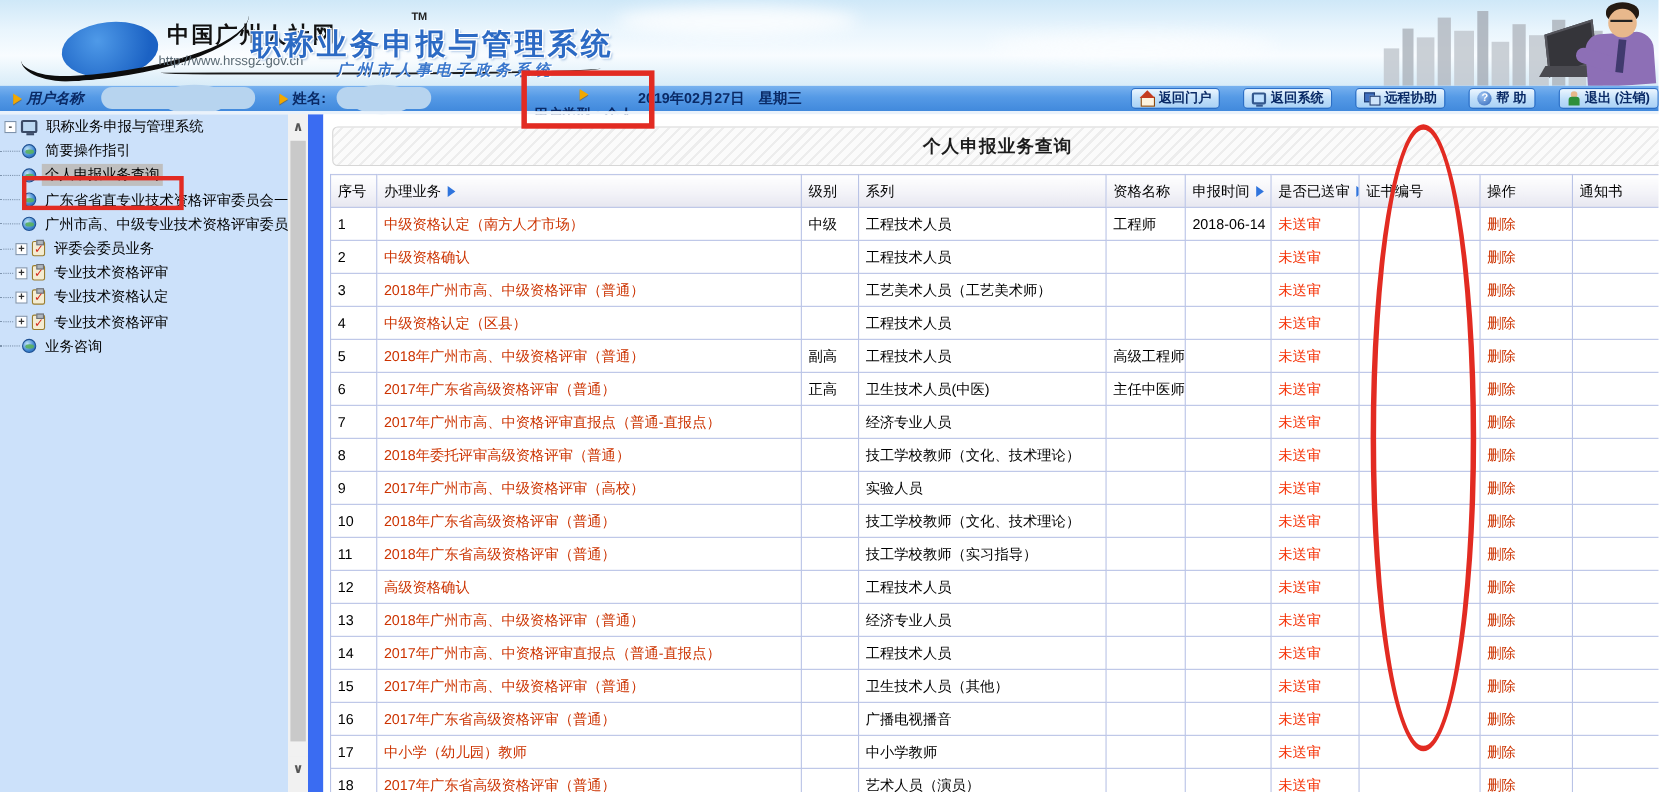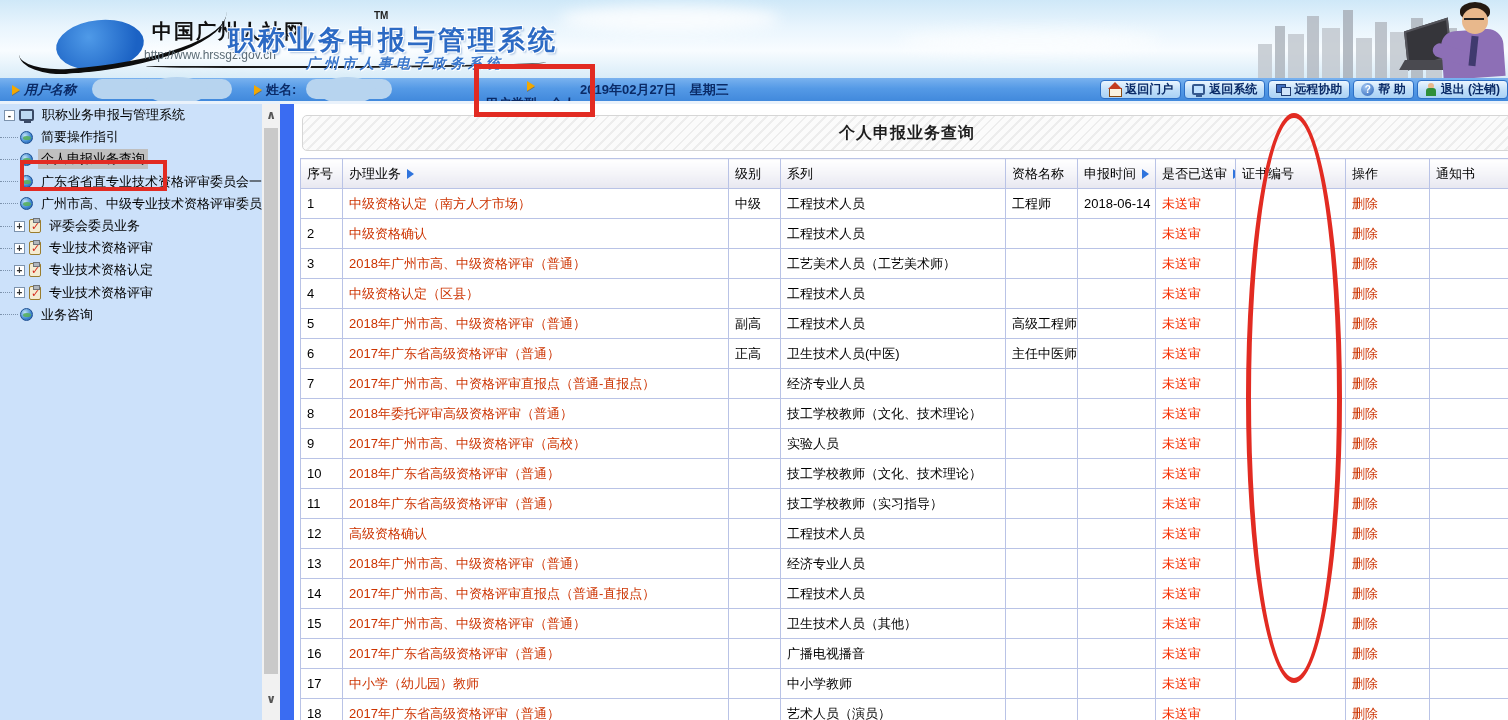--- a/index.html
+++ b/index.html
@@ -62,21 +62,21 @@
     color:#0a2a66;font-size:13px;font-weight:bold;}
   .ub-item{position:absolute;top:3px;display:flex;align-items:center;gap:4px;white-space:nowrap;}
   .bullet{display:inline-block;width:0;height:0;border-left:8px solid #f2a800;border-top:5px solid transparent;
     border-bottom:5px solid transparent;filter:drop-shadow(0 1px 0 rgba(120,70,0,.5));}
   .blob{position:absolute;background:#b7d4ef;border-radius:10px;}
   .blob.b1{left:92px;top:79px;width:140px;height:20px;}
   .blob.b1b{left:146px;top:77px;width:62px;height:27px;border-radius:50%;}
   .blob.b2{left:306px;top:79px;width:86px;height:20px;}
   .blob.b2b{left:318px;top:77px;width:58px;height:27px;border-radius:50%;}
 
-  .ub-buttons{position:absolute;right:0;top:80px;display:flex;gap:3px;}
+  .ub-buttons{position:absolute;right:0;top:80px;display:flex;gap:21px;}
   .ub-btn{display:flex;align-items:center;gap:4px;height:19px;padding:0 7px;white-space:nowrap;
     background:linear-gradient(180deg,#ecf6ff 0%,#bfdef9 55%,#a9d1f5 100%);
     border:1px solid #2c6fc6;border-radius:4px;color:#0a2a66;font-size:12px;font-weight:bold;cursor:pointer;}
   .mini{display:inline-block;position:relative;}
   .icon-house{width:13px;height:11px;}
   .icon-house:before{content:"";position:absolute;left:1px;top:4px;width:11px;height:7px;background:#fdf3df;border:1px solid #8a4a10;}
   .icon-house:after{content:"";position:absolute;left:0;top:-2px;width:0;height:0;
     border-left:7px solid transparent;border-right:7px solid transparent;border-bottom:7px solid #c43c20;}
   .icon-monitor{width:13px;height:11px;border:2px solid #34588e;background:#bfe0ff;border-radius:2px;}
   .icon-monitor:after{content:"";position:absolute;left:2px;bottom:-4px;width:6px;height:2px;background:#34588e;}

